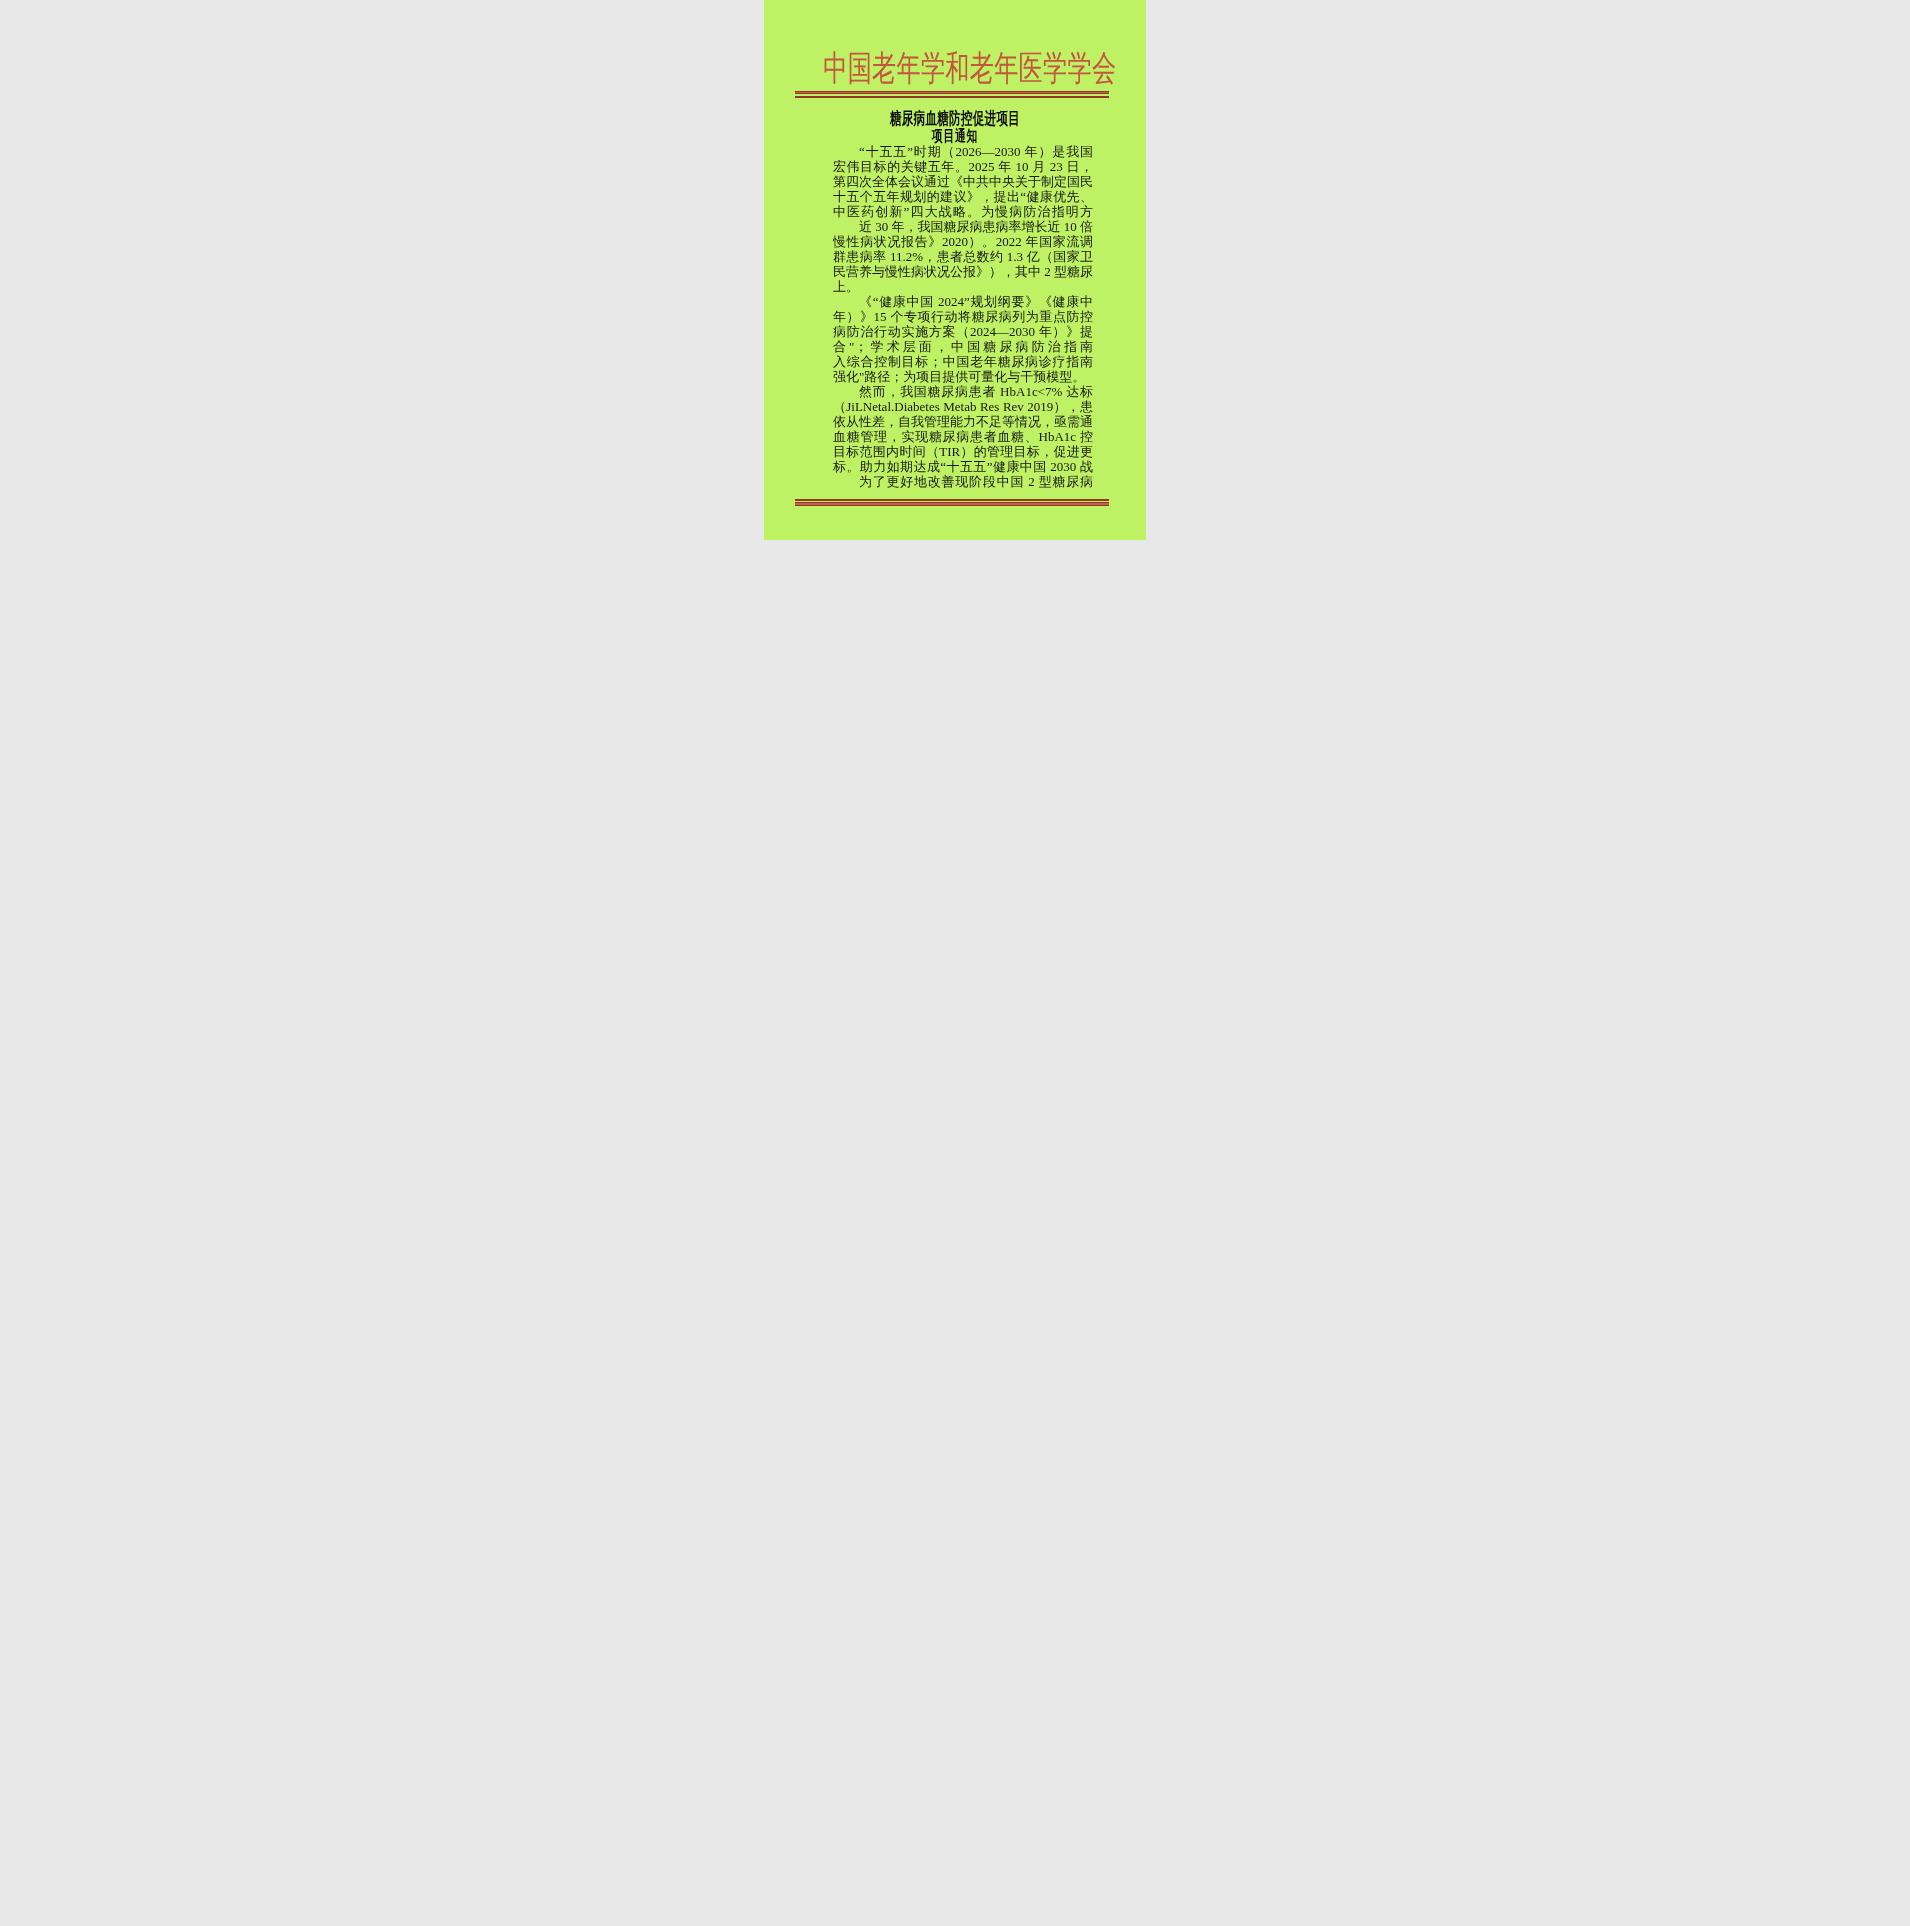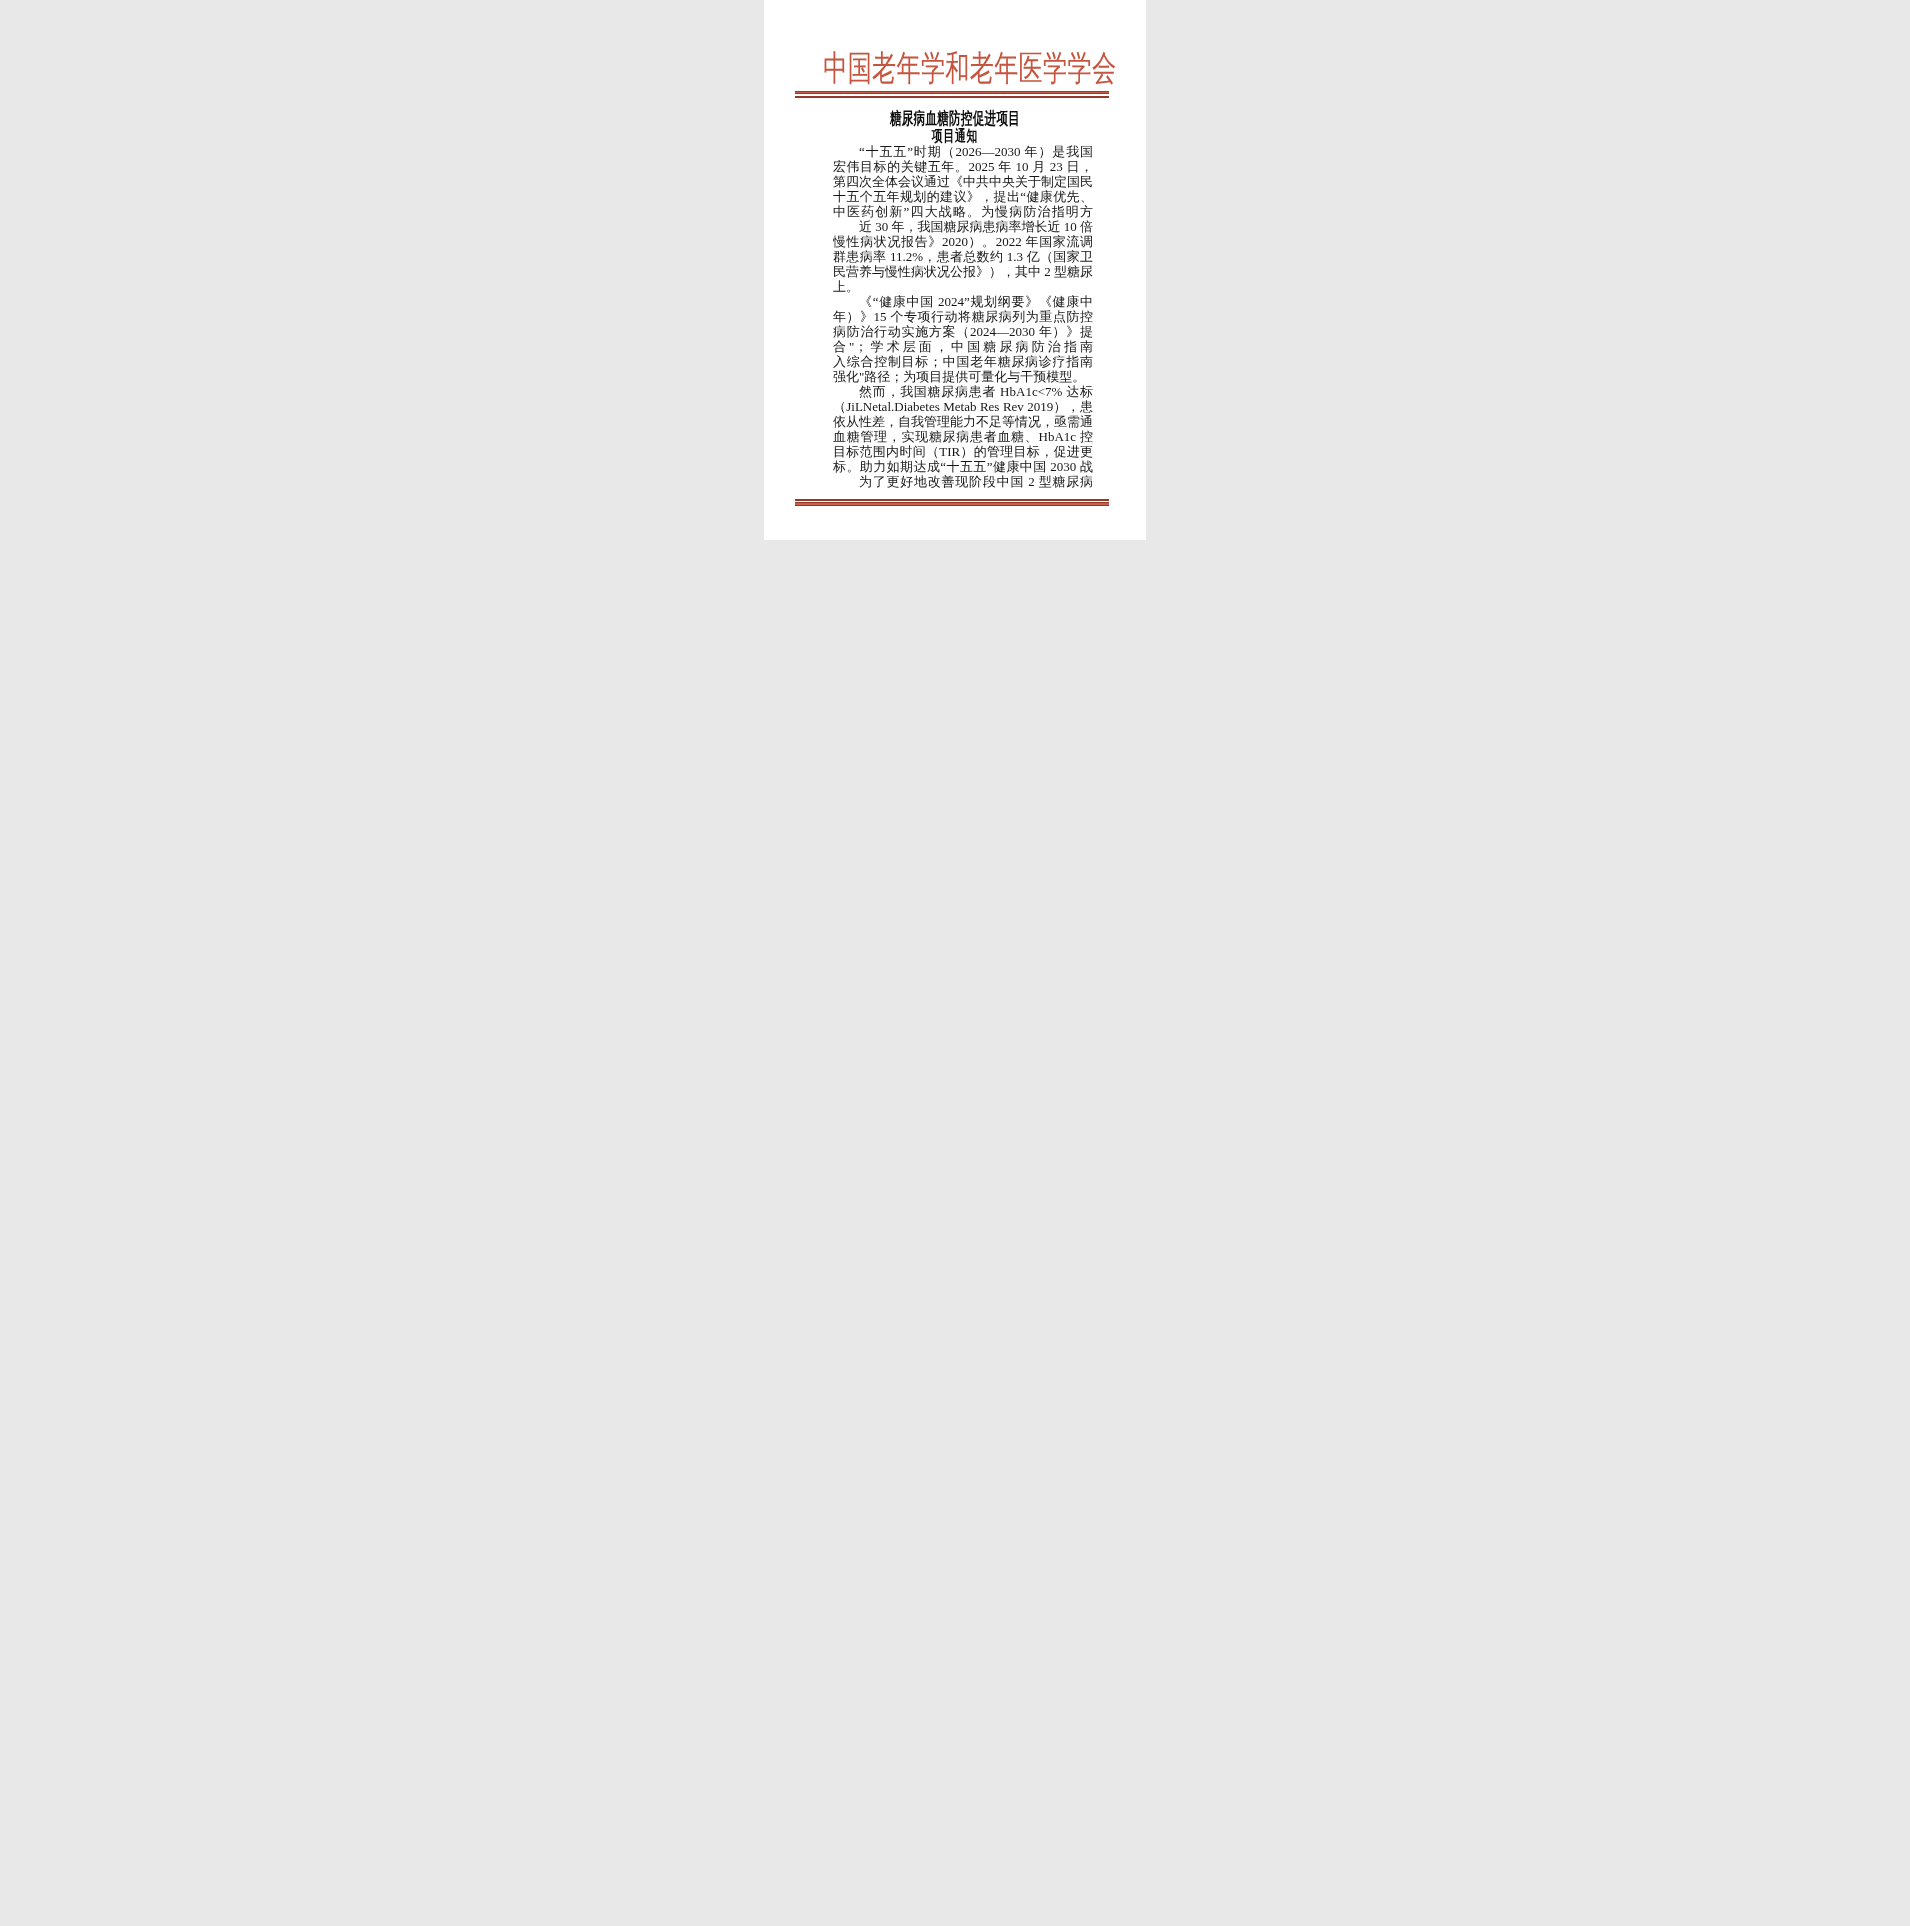--- a/index.html
+++ b/index.html
@@ -6,21 +6,21 @@
     --accent-fill:#c8604a;
     --accent-edge:#93392b;
     --accent-text:#c5553f;
     --ink:#161616;
   }
   html,body{margin:0;padding:0;background:#e8e8e8;}
   .page{
     position:relative;
     width:382px;height:540px;
     margin:0 auto;
-    background:#ffffff;
+    background:#bef264;
     overflow:hidden;
     font-family:"Liberation Serif","DejaVu Serif",serif;
   }
   
   .org-name{
     position:absolute;top:51px;left:0;width:100%;
     text-align:center;white-space:nowrap;
     font-family:"Liberation Serif","DejaVu Serif",serif;
     font-size:35px;line-height:1;font-weight:400;
     color:var(--accent-text);

